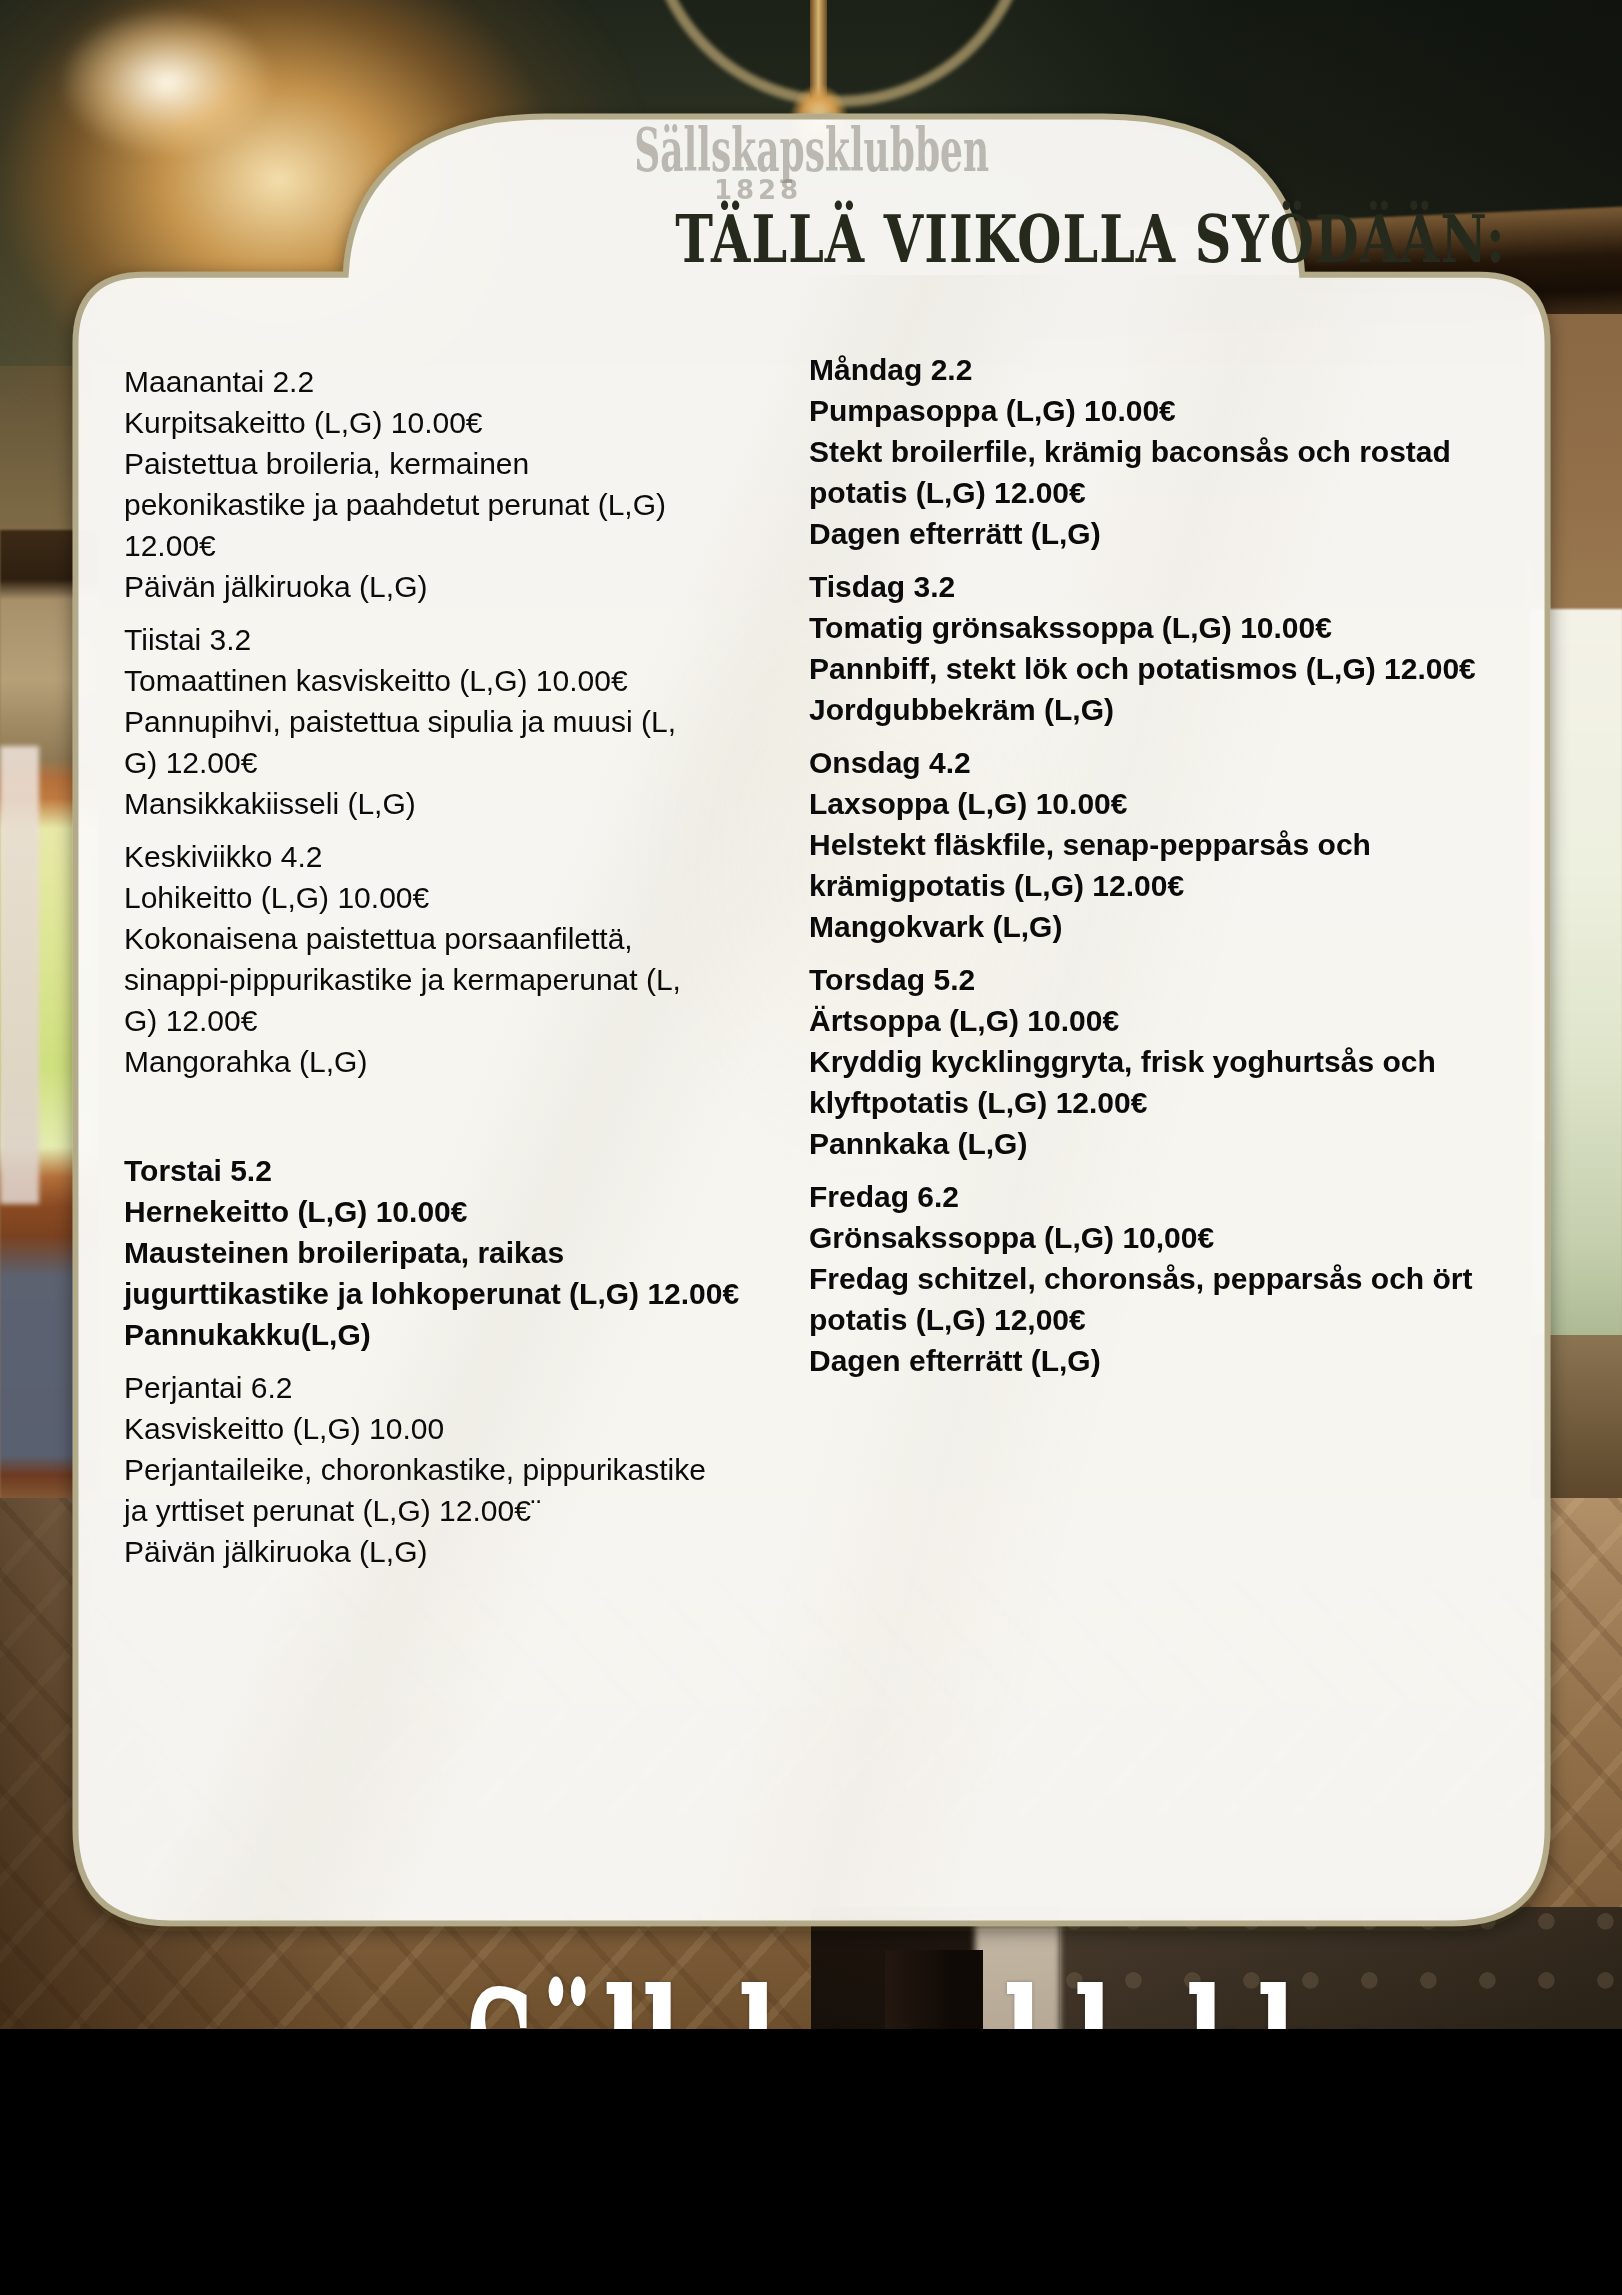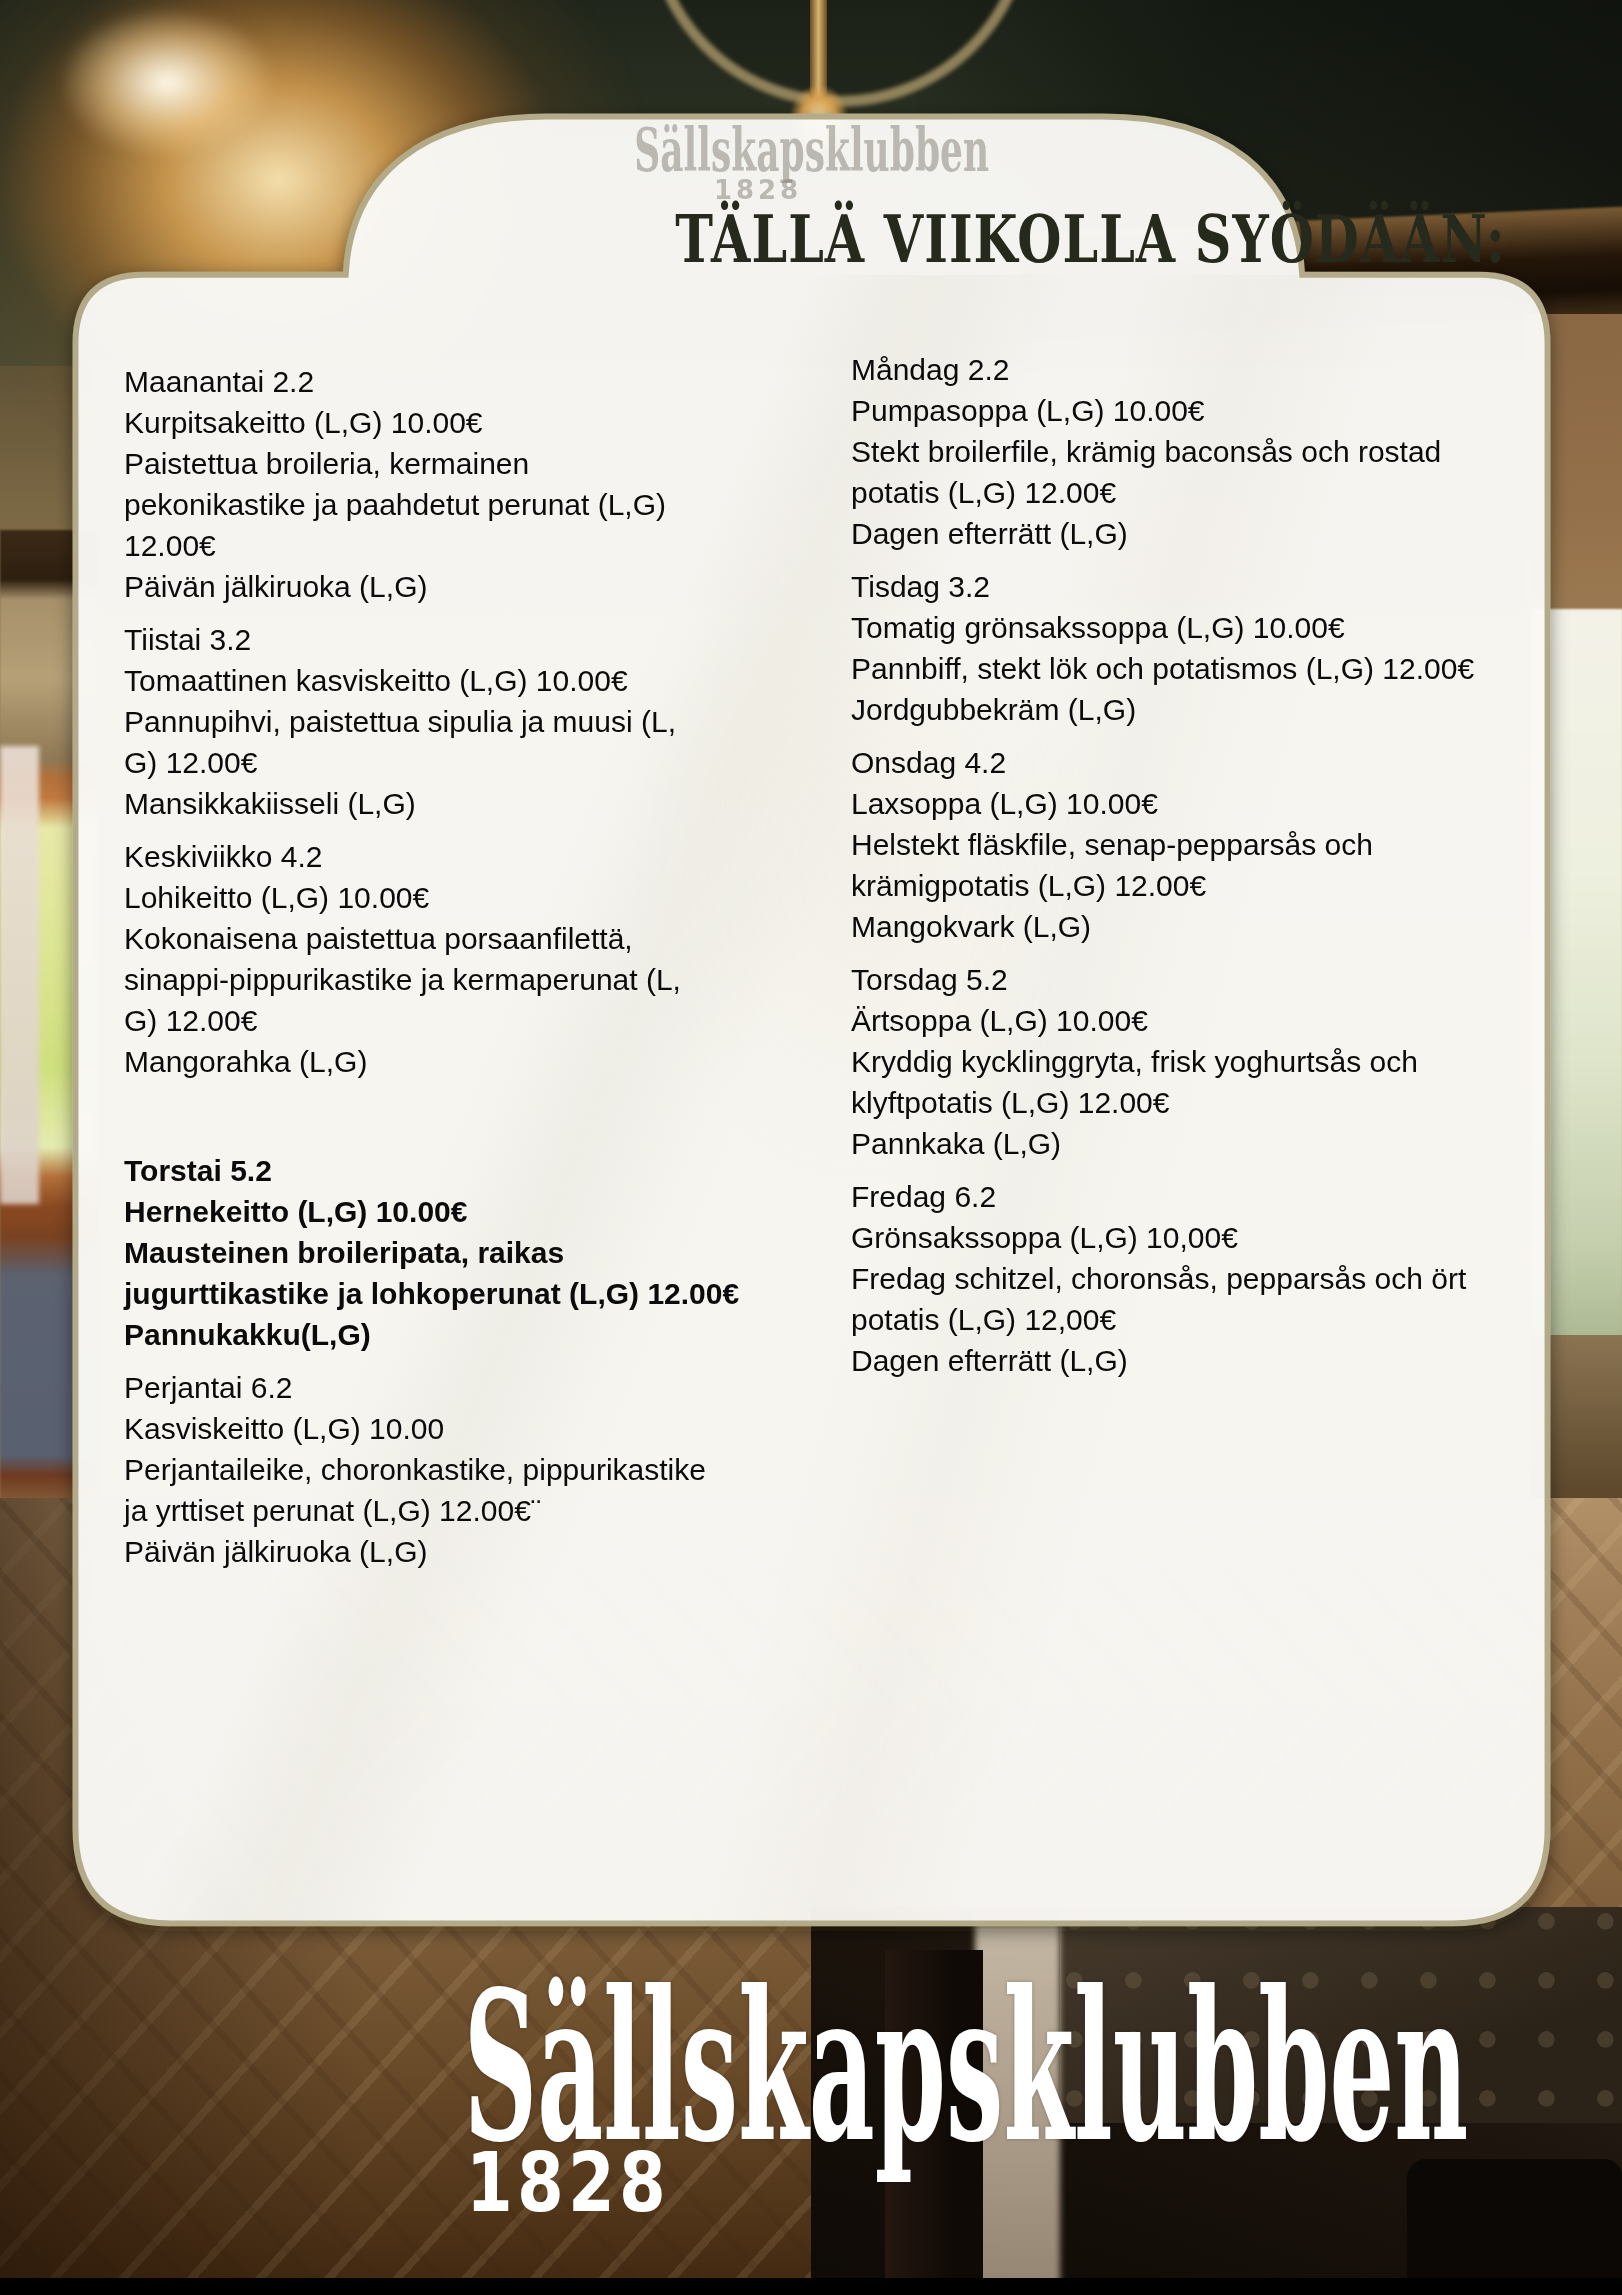--- a/index.html
+++ b/index.html
@@ -1,16 +1,16 @@
 <!DOCTYPE html>
 <html style="font-size:10.5px"><head>
 <meta charset="utf-8">
 <style>
   html,body{margin:0;padding:0;background:#000;}
-  .page{position:relative;width:1623px;height:2278px;overflow:hidden;
+  .page{position:relative;width:1623px;height:2029px;overflow:hidden;
         background:#6e573a;font-family:"Liberation Sans",sans-serif;}
 
   
   .bg{position:absolute;}
   .bg-base{left:0;top:0;width:1623px;height:2295px;
     background:linear-gradient(180deg,#2a2f22 0%,#333a29 9%,#4f4a31 14%,#6a5a3b 18%,
       #8a744c 26%,#97805a 36%,#8f7a55 50%,#8c7656 62%,#977a52 70%,#a07e50 78%,
       #8a6238 85%,#6f4c2b 93%,#4e3118 100%);}
   .bg-ceiling{left:0;top:0;width:1623px;height:366px;
     background:linear-gradient(180deg,#20261b 0%,#2b3122 40%,#3a3f2a 75%,#4a4a32 100%);}
@@ -82,21 +82,21 @@
   .wm-year{position:absolute;left:758px;top:175px;transform:translateX(-50%);
     font-family:"DejaVu Sans",sans-serif;font-size:26px;font-weight:700;letter-spacing:3.9px;
     color:rgba(118,114,102,0.45);}
 
   .title-wrap{position:absolute;left:0;top:207px;width:100%;text-align:right;}
   .title{display:inline-block;font-family:"DejaVu Serif",serif;font-weight:700;font-size:65px;
     line-height:1;color:#262a1d;letter-spacing:1.3px;transform:scaleX(0.78);transform-origin:50% 50%;}
 
   .col{position:absolute;font-size:30px;line-height:41px;color:#0b0b0b;white-space:pre;}
   .col-left{left:124px;top:361px;width:681px;}
-  .col-right{left:851px;top:349px;width:772px;}
+  .col-right{left:809px;top:349px;width:772px;font-weight:bold;}
   .block + .block{margin-top:12px;}
   .col-left .block:nth-child(4){margin-top:68px;font-weight:bold;}
 
   .brand-wrap{position:absolute;left:0;top:1964px;width:100%;text-align:center;}
   .brand{display:inline-block;font-family:"DejaVu Serif",serif;font-weight:700;font-size:196px;
     line-height:1;color:#ffffff;transform:scale(0.52,1.05);transform-origin:50% 0;
     text-shadow:0 0 5.2px rgba(0,0,0,0.25);}
   .brand-year-wrap{position:absolute;left:568px;top:2135px;transform:translateX(-50%);}
   .brand-year{display:inline-block;font-family:"DejaVu Sans",sans-serif;font-size:82px;font-weight:700;
     letter-spacing:5.2px;color:#ffffff;transform:scaleX(0.82);transform-origin:50% 50%;}

